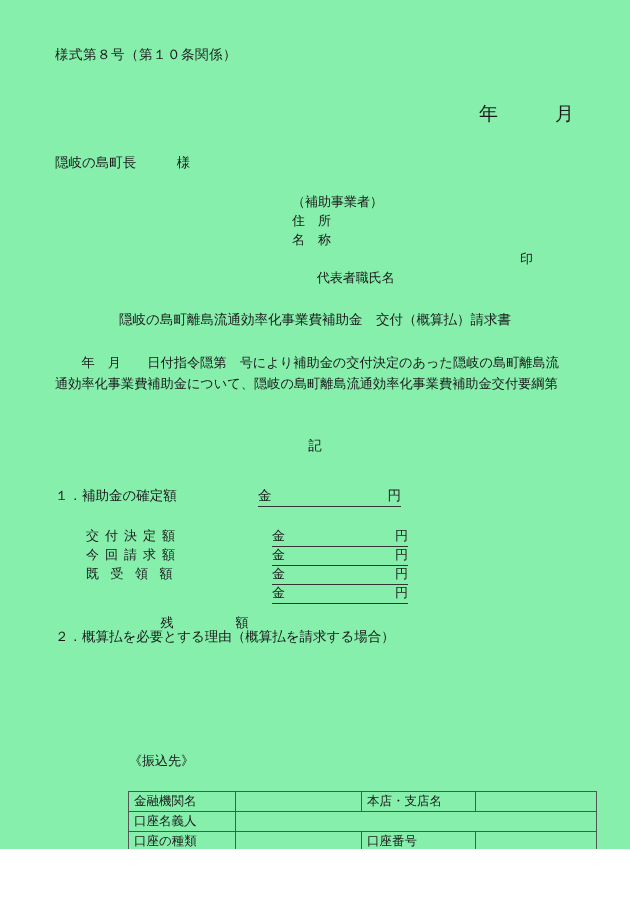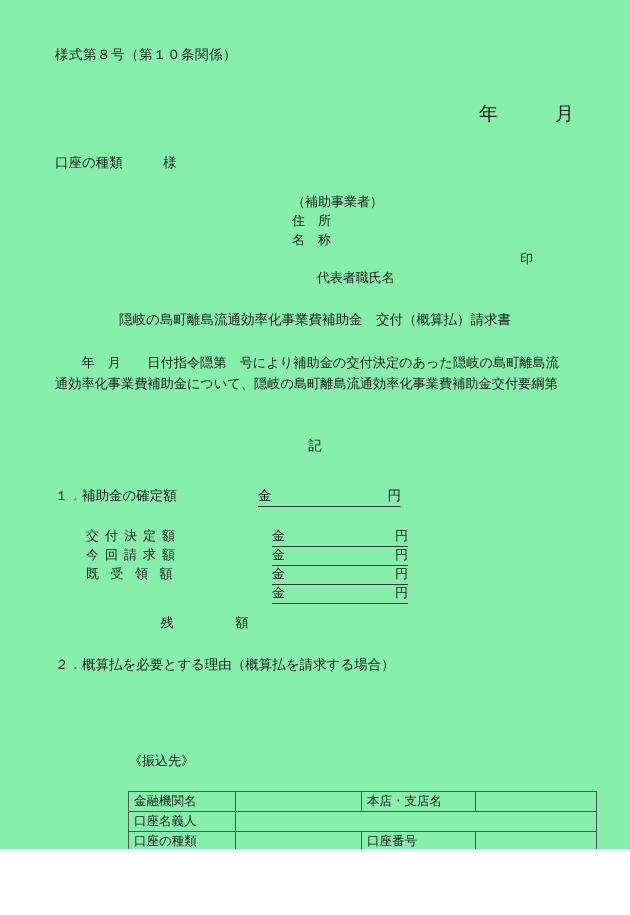--- a/index.html
+++ b/index.html
@@ -130,21 +130,21 @@
     top: 0;
     width: 136px;
     border-bottom: 1px solid #333;
     display: flex;
     justify-content: space-between;
     padding-bottom: 1px;
   }
 
   .sec2-label {
     left: 55px;
-    top: 656px;
+    top: 628px;
     font-size: 13.5px;
     white-space: pre;
   }
 
   .bank-heading {
     left: 129px;
     top: 752px;
     font-size: 13px;
     white-space: pre;
   }
@@ -170,21 +170,21 @@
 </style>
 </head>
 <body>
 
 <div id="page">
 
   <div class="abs form-no">様式第８号（第１０条関係）</div>
 
   <div class="abs date-line">年　　　月　　　日</div>
 
-  <div class="abs addressee">口座の種類　　　様</div>
+  <div class="abs addressee">隠岐の島町長　　　様</div>
 
   <div class="abs applicant">
     <div class="row">（補助事業者）</div>
     <div class="row">住　所</div>
     <div class="row">名　称</div>
     <div class="row">
       <span>代表者職氏名</span>
       <span class="seal">印</span>
     </div>
   </div>

